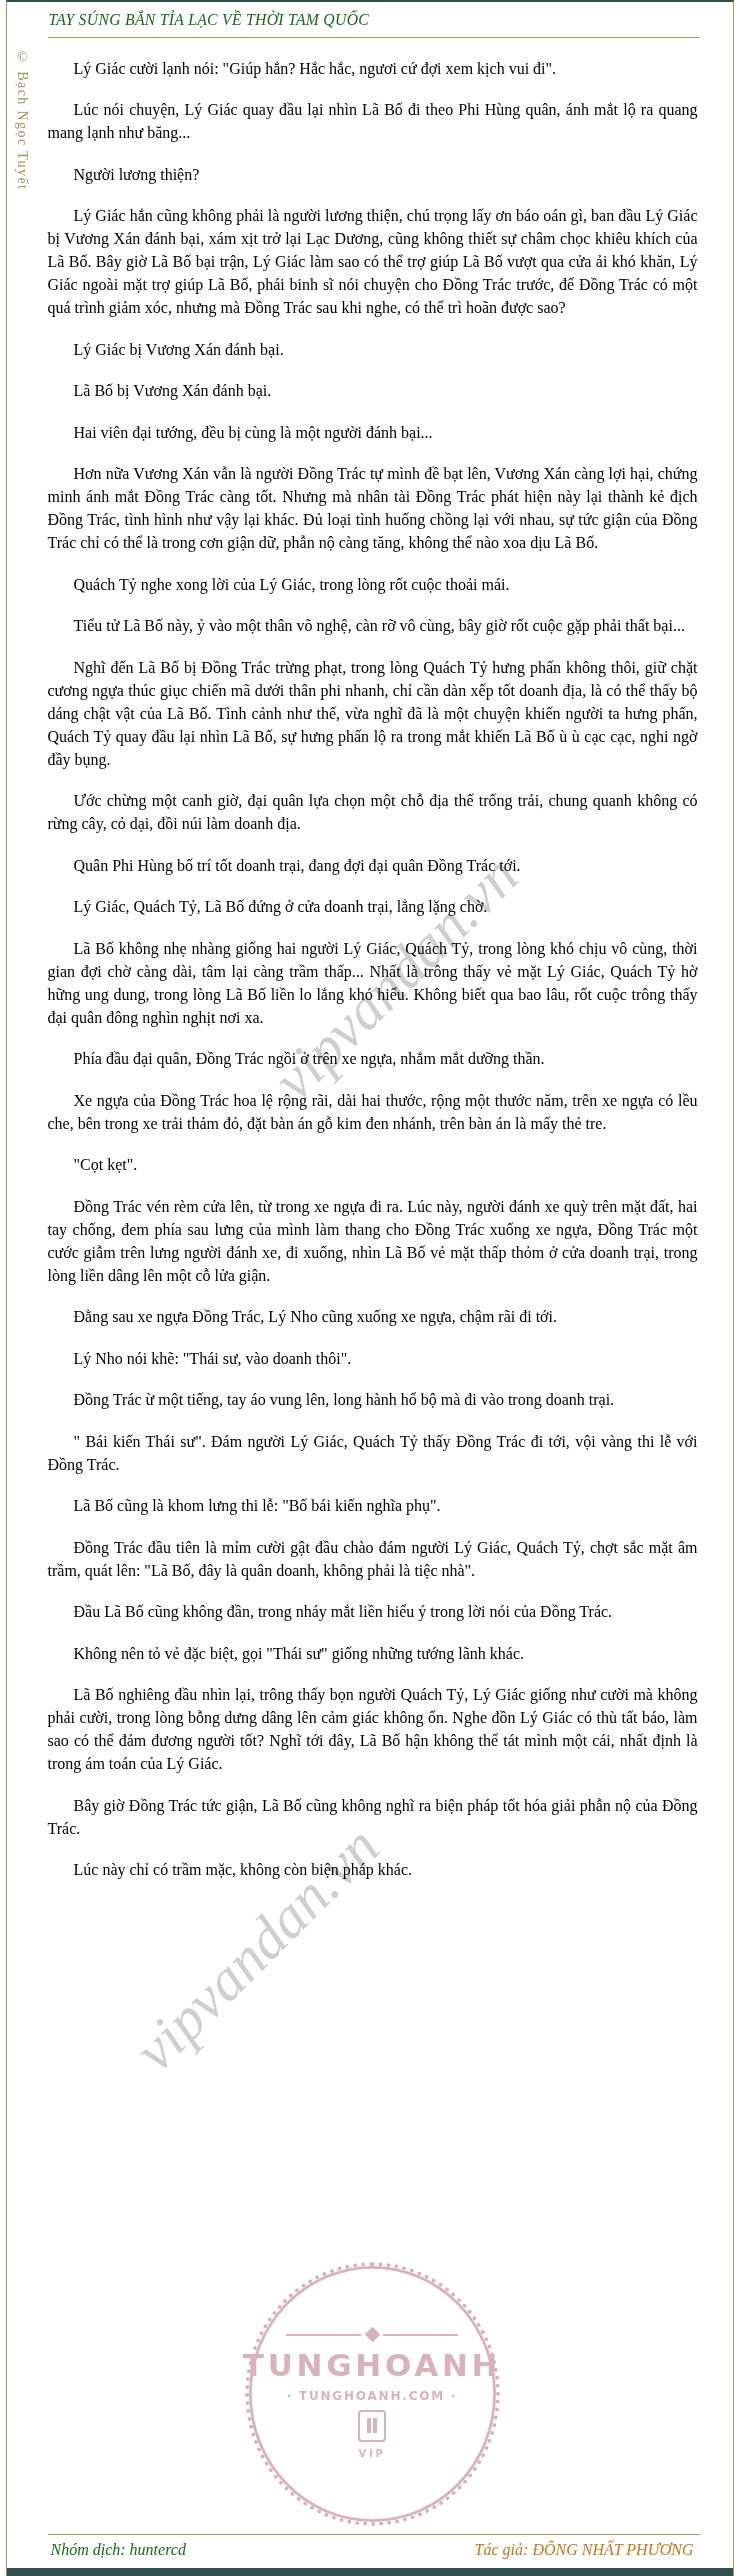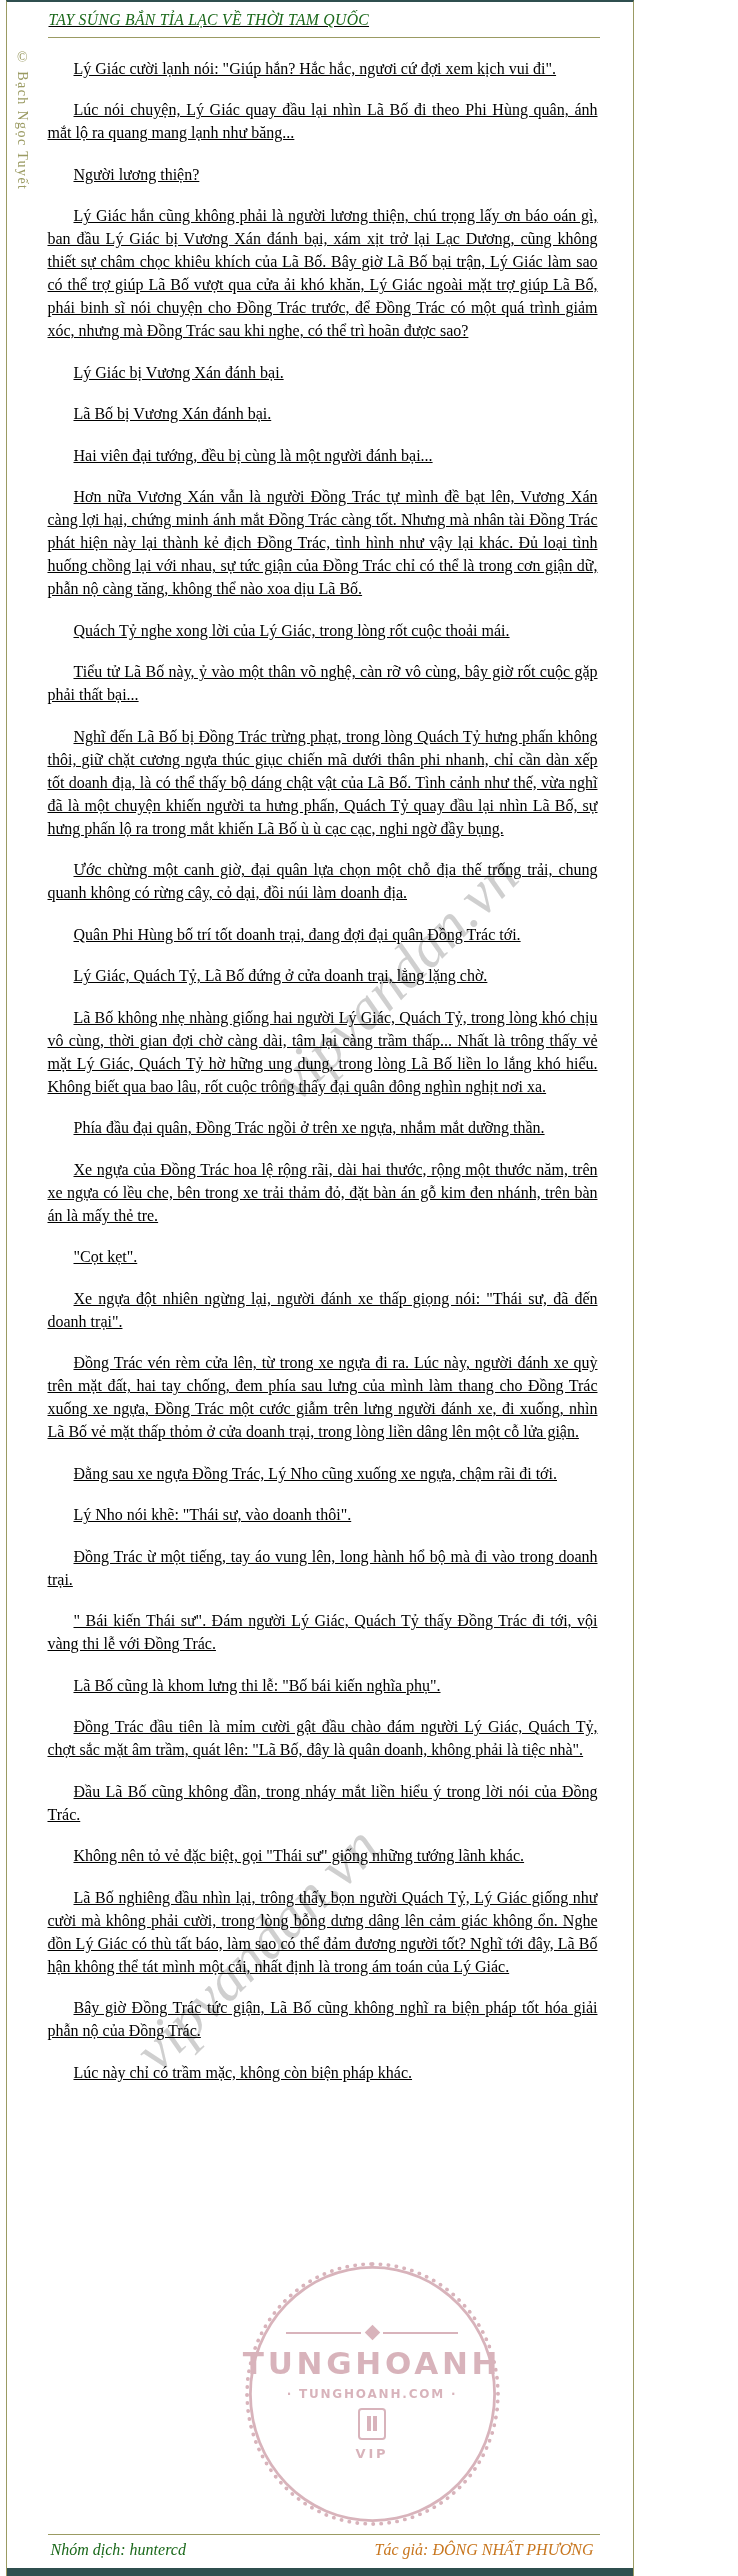--- a/index.html
+++ b/index.html
@@ -1,29 +1,28 @@
 <!DOCTYPE html>
 <html style="--title-green: #1a681a; --olive: #9b9b63; --footer-orange: #c8761e; --bar-dark: #2f4f4f; --stamp-rose: #a34d5e; --watermark-gray: #c0c0c0;font-size:14.8px"><head>
 <meta charset="utf-8">
 <style>
   html,body{margin:0;padding:0;background:#ffffff;}
   body{width:739px;font-family:"Liberation Serif", serif;}
 
   .page-frame{
     position:relative;
     margin:0 5.5px;
-    width:628px;
+    width:728px;
     height:2576px;
     box-sizing:border-box;
     border-left:1.8px solid var(--olive,#9b9b63);
     border-right:1.8px solid var(--olive,#9b9b63);
     border-top:2.8px solid var(--bar-dark,#2f4f4f);
     background:#ffffff;
     overflow:hidden;
-    text-decoration:underline;
   }
 
   
   .chapter-header{padding:9.2px 33px 0 42px;}
   .chapter-title{
     font-style:italic;
     font-size:15.7px;
     color:var(--title-green,#1a681a);
     letter-spacing:0.3px;
     white-space:nowrap;
@@ -114,21 +113,21 @@
   .stamp-seal{
     width:24px;height:28px;
     border:2.8px solid currentColor;
     border-radius:3.7px;
     display:flex;align-items:center;justify-content:center;gap:2.8px;
   }
   .stamp-seal i{display:block;width:3.7px;height:14.8px;background:currentColor;}
   .stamp-vip{
     font-family:"DejaVu Sans", sans-serif;
     font-weight:bold;
-    font-size:13px;
+    font-size:10px;
     letter-spacing:2.8px;
   }
 
   
   .page-footer{
     position:absolute;
     left:0; right:0; bottom:0;
     background:transparent;
     z-index:1;
   }
@@ -193,21 +192,20 @@
       <p>Quách Tỷ nghe xong lời của Lý Giác, trong lòng rốt cuộc thoải mái.</p>
       <p>Tiểu tử Lã Bố này, ỷ vào một thân võ nghệ, càn rỡ vô cùng, bây giờ rốt cuộc gặp phải thất bại...</p>
       <p>Nghĩ đến Lã Bố bị Đồng Trác trừng phạt, trong lòng Quách Tỷ hưng phấn không thôi, giữ chặt cương ngựa thúc giục chiến mã dưới thân phi nhanh, chỉ cần dàn xếp tốt doanh địa, là có thể thấy bộ dáng chật vật của Lã Bố. Tình cảnh như thế, vừa nghĩ đã là một chuyện khiến người ta hưng phấn, Quách Tỷ quay đầu lại nhìn Lã Bố, sự hưng phấn lộ ra trong mắt khiến Lã Bố ù ù cạc cạc, nghi ngờ đầy bụng.</p>
       <p>Ước chừng một canh giờ, đại quân lựa chọn một chỗ địa thế trống trải, chung quanh không có rừng cây, cỏ dại, đồi núi làm doanh địa.</p>
       <p>Quân Phi Hùng bố trí tốt doanh trại, đang đợi đại quân Đồng Trác tới.</p>
       <p>Lý Giác, Quách Tỷ, Lã Bố đứng ở cửa doanh trại, lẳng lặng chờ.</p>
       <p>Lã Bố không nhẹ nhàng giống hai người Lý Giác, Quách Tỷ, trong lòng khó chịu vô cùng, thời gian đợi chờ càng dài, tâm lại càng trầm thấp... Nhất là trông thấy vẻ mặt Lý Giác, Quách Tỷ hờ hững ung dung, trong lòng Lã Bố liền lo lắng khó hiểu. Không biết qua bao lâu, rốt cuộc trông thấy đại quân đông nghìn nghịt nơi xa.</p>
       <p>Phía đầu đại quân, Đồng Trác ngồi ở trên xe ngựa, nhắm mắt dưỡng thần.</p>
       <p>Xe ngựa của Đồng Trác hoa lệ rộng rãi, dài hai thước, rộng một thước năm, trên xe ngựa có lều che, bên trong xe trải thảm đỏ, đặt bàn án gỗ kim đen nhánh, trên bàn án là mấy thẻ tre.</p>
       <p>"Cọt kẹt".</p>
-      <p>Xe ngựa đột nhiên ngừng lại, người đánh xe thấp giọng nói: "Thái sư, đã đến doanh trại".</p>
       <p>Đồng Trác vén rèm cửa lên, từ trong xe ngựa đi ra. Lúc này, người đánh xe quỳ trên mặt đất, hai tay chống, đem phía sau lưng của mình làm thang cho Đồng Trác xuống xe ngựa, Đồng Trác một cước giẫm trên lưng người đánh xe, đi xuống, nhìn Lã Bố vẻ mặt thấp thỏm ở cửa doanh trại, trong lòng liền dâng lên một cỗ lửa giận.</p>
       <p>Đằng sau xe ngựa Đồng Trác, Lý Nho cũng xuống xe ngựa, chậm rãi đi tới.</p>
       <p>Lý Nho nói khẽ: "Thái sư, vào doanh thôi".</p>
       <p>Đồng Trác ừ một tiếng, tay áo vung lên, long hành hổ bộ mà đi vào trong doanh trại.</p>
       <p>" Bái kiến Thái sư". Đám người Lý Giác, Quách Tỷ thấy Đồng Trác đi tới, vội vàng thi lễ với Đồng Trác.</p>
       <p>Lã Bố cũng là khom lưng thi lễ: "Bố bái kiến nghĩa phụ".</p>
       <p>Đồng Trác đầu tiên là mỉm cười gật đầu chào đám người Lý Giác, Quách Tỷ, chợt sắc mặt âm trầm, quát lên: "Lã Bố, đây là quân doanh, không phải là tiệc nhà".</p>
       <p>Đầu Lã Bố cũng không đần, trong nháy mắt liền hiểu ý trong lời nói của Đồng Trác.</p>
       <p>Không nên tỏ vẻ đặc biệt, gọi "Thái sư" giống những tướng lãnh khác.</p>
       <p>Lã Bố nghiêng đầu nhìn lại, trông thấy bọn người Quách Tỷ, Lý Giác giống như cười mà không phải cười, trong lòng bỗng dưng dâng lên cảm giác không ổn. Nghe đồn Lý Giác có thù tất báo, làm sao có thể đảm đương người tốt? Nghĩ tới đây, Lã Bố hận không thể tát mình một cái, nhất định là trong ám toán của Lý Giác.</p>

